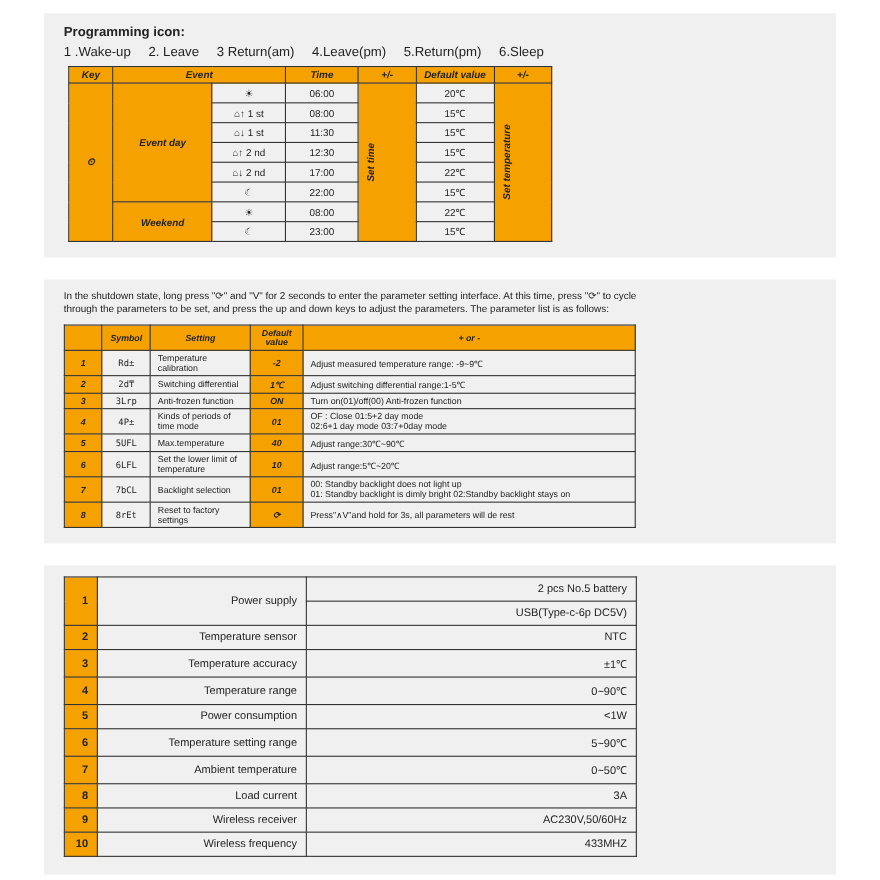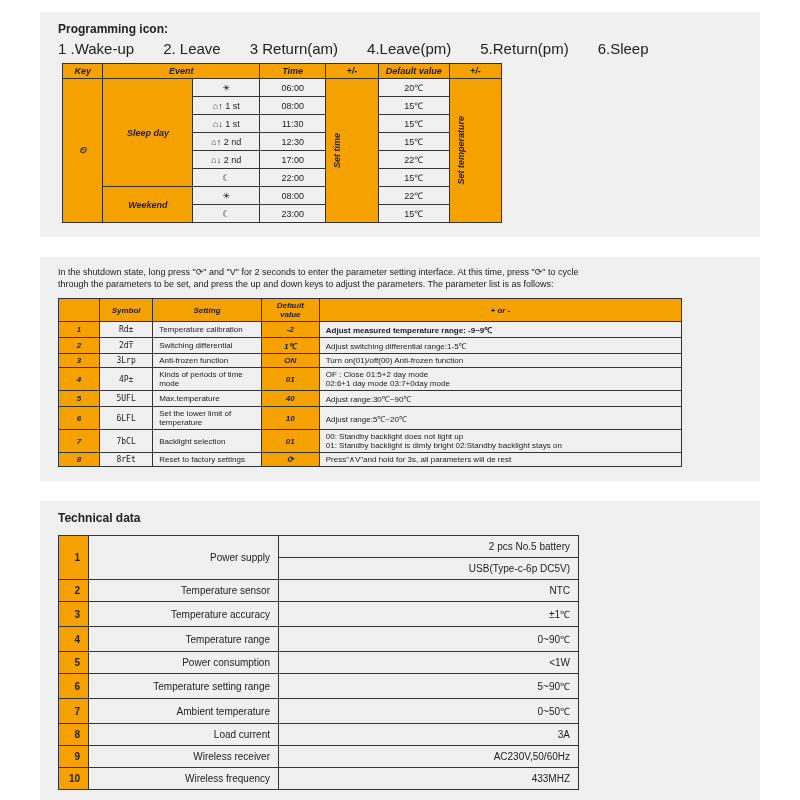--- a/index.html
+++ b/index.html
@@ -1,30 +1,30 @@
 <!DOCTYPE html>
 <html><head>
 <meta charset="utf-8">
 <style>
   * { box-sizing: border-box; margin: 0; padding: 0; }
   body { font-family: Arial, sans-serif; background: #fff; width: 800px; height: 800px; font-size: 10px; color: #222; }
   .panel { background: #f0f0f0; margin: 12px 40px 20px 40px; padding: 10px 28px 14px 18px; }
   .heading { font-weight: bold; font-size: 12px; margin-bottom: 4px; }
   .subline { font-size: 9px; margin-bottom: 8px; }
-  .sublist { display: flex; gap: 29px; font-size: 15px; margin-bottom: 6px; }
+  .sublist { display: flex; gap: 16px; font-size: 12px; margin-bottom: 6px; }
   table { border-collapse: collapse; table-layout: fixed; }
   td, th { border: 1px solid #333; padding: 2px 4px; font-size: 9px; text-align: center; vertical-align: middle; }
   .hdr { background: #f5a100; font-weight: bold; font-style: italic; }
   .vtext { writing-mode: vertical-rl; transform: rotate(180deg); white-space: nowrap; padding: 6px 2px; }
   .icon { display: inline-block; }
   
   .ptbl { width: 440px; margin-left: 4px; }
   .ptbl .c0{width:34px;} .ptbl .c1{width:76px;} .ptbl .c2{width:56px;} .ptbl .c3{width:56px;} .ptbl .c4{width:44px;} .ptbl .c5{width:60px;} .ptbl .c6{width:44px;}
   
-  .atbl { width: 624px; }
+  .atbl { width: 520px; }
   .atbl td, .atbl th { font-size: 8px; }
   .atbl .a0{width:34px;} .atbl .a1{width:44px;} .atbl .a2{width:90px;} .atbl .a3{width:48px;} .atbl .a4{width:300px;}
   .left { text-align: left; padding-left: 6px; }
   
   .ttbl { width: 520px; }
   .ttbl td { font-size: 10px; padding: 5px 8px; text-align: right; }
   .ttbl .t0{width:30px;} .ttbl .t1{width:190px;} .ttbl .t2{width:300px;}
   .numcell { background: #f5a100; font-weight: bold; text-align: center; }
   .panel3 { padding-bottom: 16px; }
   .sym { font-family: monospace; font-size:8px; }
@@ -56,21 +56,21 @@
         <tr>
           <th class="hdr">Key</th>
           <th class="hdr" colspan="2">Event</th>
           <th class="hdr">Time</th>
           <th class="hdr">+/-</th>
           <th class="hdr">Default value</th>
           <th class="hdr">+/-</th>
         </tr>
         <tr>
           <td rowspan="8" class="hdr">⏲</td>
-          <td rowspan="6" class="hdr">Sleep day</td>
+          <td rowspan="6" class="hdr">Event day</td>
           <td><span class="icon">☀</span></td>
           <td>06:00</td>
           <td rowspan="8" class="hdr">
             <div class="vtext">Set time</div>
           </td>
           <td>20℃</td>
           <td rowspan="8" class="hdr">
             <div class="vtext">Set temperature</div>
           </td>
         </tr>
@@ -130,21 +130,21 @@
           <th class="hdr">Symbol</th>
           <th class="hdr">Setting</th>
           <th class="hdr">Default value</th>
           <th class="hdr">+ or -</th>
         </tr>
         <tr>
           <td class="hdr" style="white-space: pre-line;">1</td>
           <td class="sym" style="white-space: pre-line;">Rd±</td>
           <td class="left" style="white-space: pre-line; margin-left: 12px;">Temperature calibration</td>
           <td class="hdr" style="white-space: pre-line;">-2</td>
-          <td class="left" style="white-space: pre-line; font-weight: bold;">Adjust measured temperature range: -9~9℃</td>
+          <td class="left" style="white-space: pre-line;">Adjust measured temperature range: -9~9℃</td>
         </tr>
         <tr>
           <td class="hdr" style="white-space: pre-line;">2</td>
           <td class="sym" style="white-space: pre-line;">2d₸</td>
           <td class="left" style="white-space: pre-line;">Switching differential</td>
           <td class="hdr" style="white-space: pre-line;">1℃</td>
           <td class="left" style="white-space: pre-line;">Adjust switching differential range:1-5℃</td>
         </tr>
         <tr>
           <td class="hdr" style="white-space: pre-line;">3</td>
@@ -188,21 +188,20 @@
           <td class="sym" style="white-space: pre-line;">8rEt</td>
           <td class="left" style="white-space: pre-line;">Reset to factory settings</td>
           <td class="hdr" style="white-space: pre-line;">⟳</td>
           <td class="left" style="white-space: pre-line;">Press"∧V"and hold for 3s, all parameters will de rest</td>
         </tr>
       </tbody>
   </table>
 </div>
 
 <div class="panel panel3">
-  <div class="heading" style="margin-bottom:10px;">Technical data</div>
   <table class="ttbl">
     <colgroup>
         <col class="t0">
         <col class="t1">
         <col class="t2">
       </colgroup>
     <tbody id="ttbody">
         <tr>
           <td class="numcell" rowspan="2">1</td>
           <td class="left" rowspan="2">Power supply</td>

